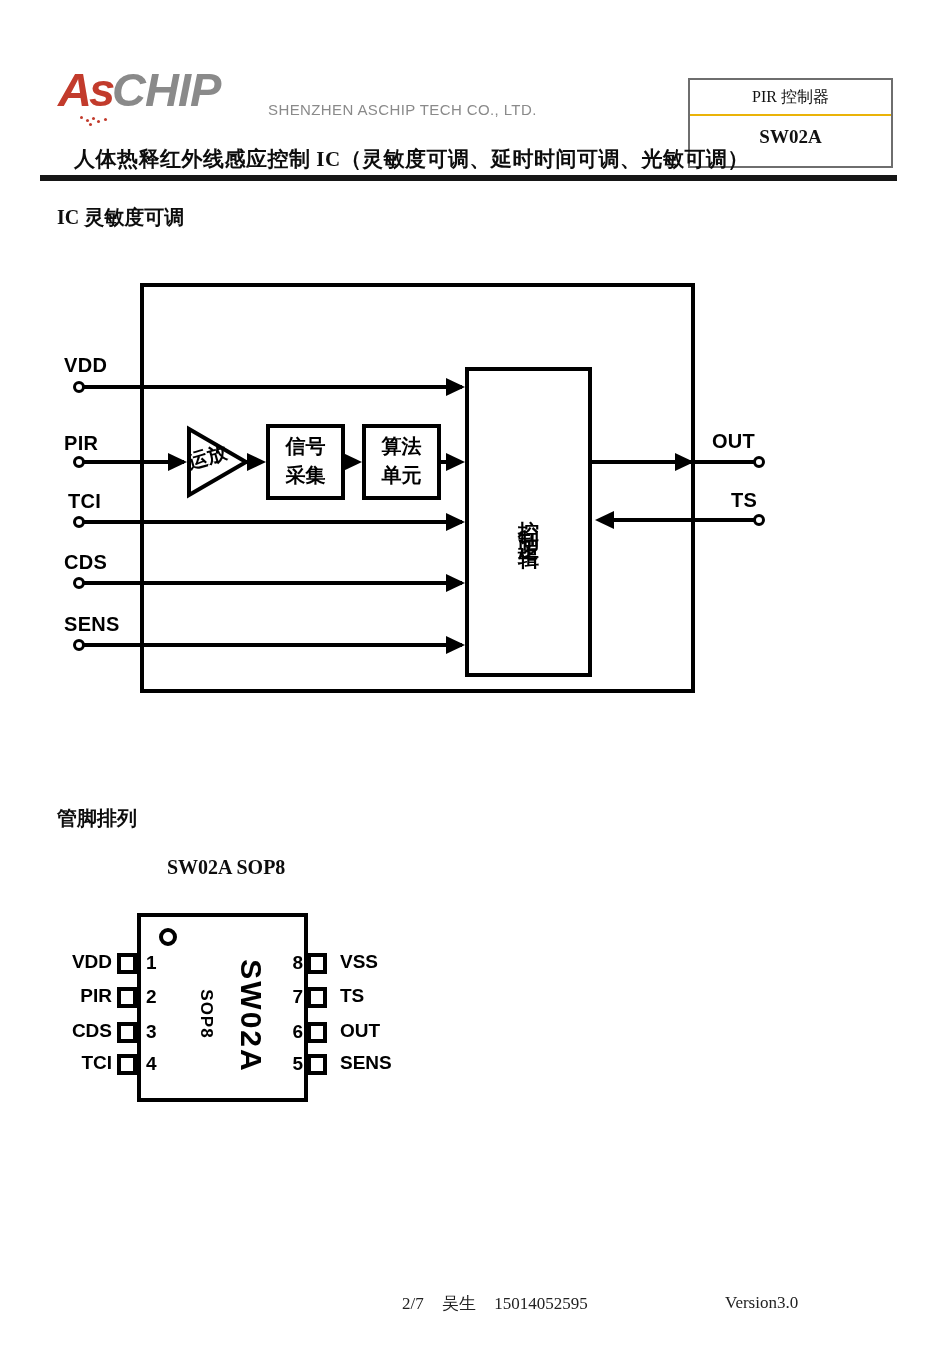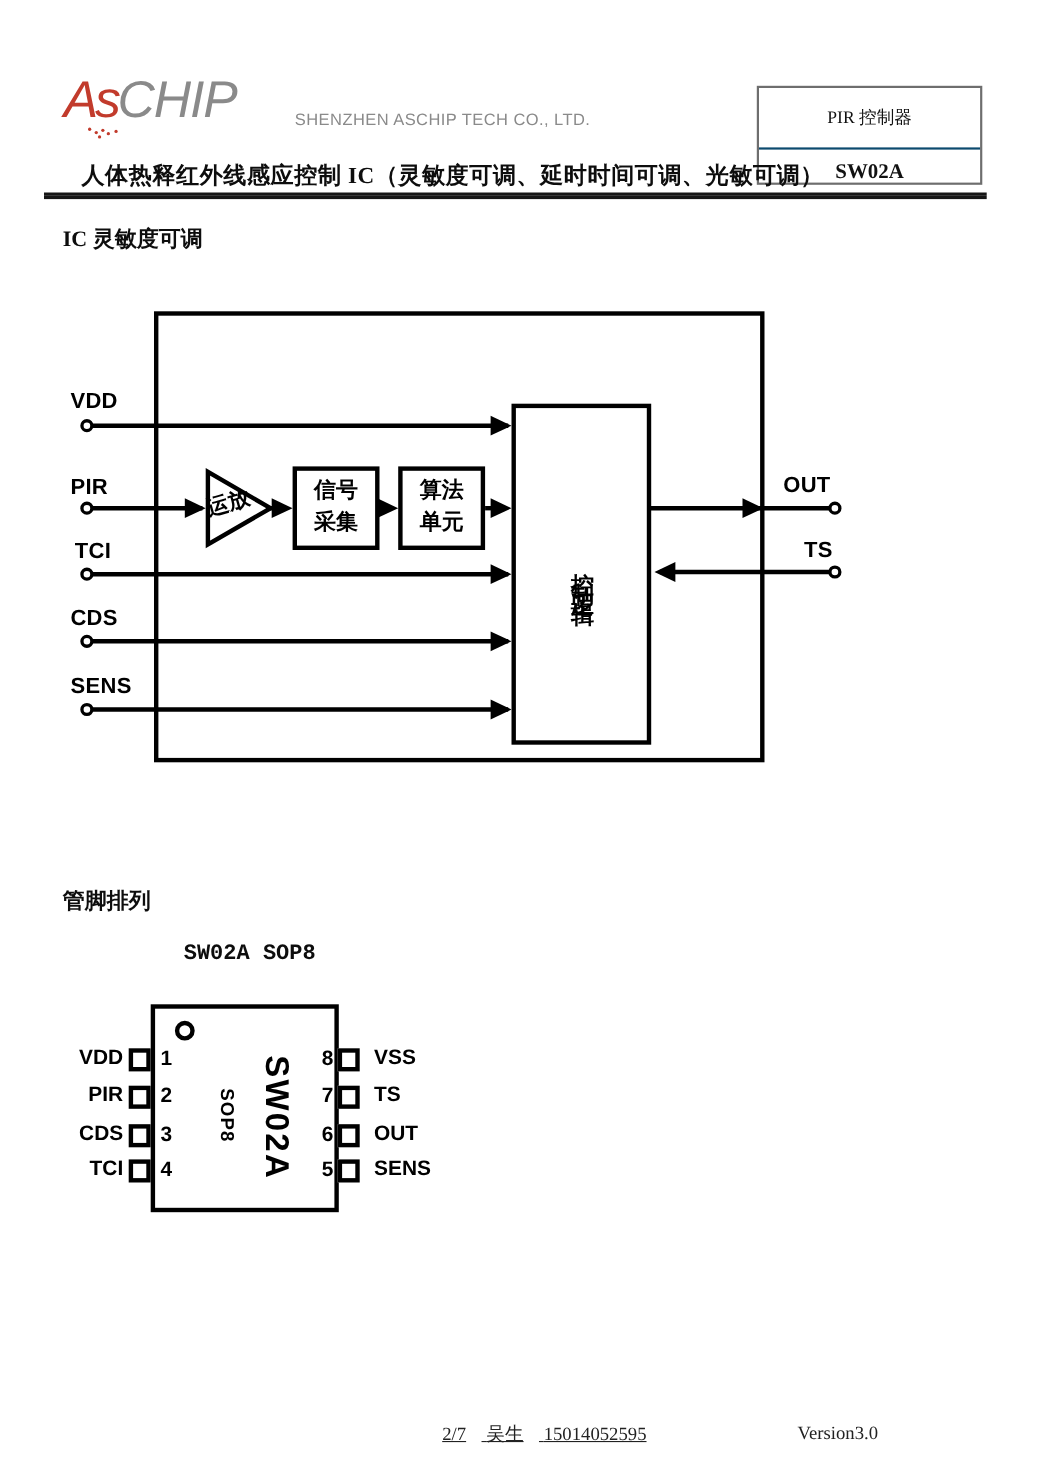--- a/index.html
+++ b/index.html
@@ -4,44 +4,44 @@
 <style>
   * { margin:0; padding:0; box-sizing:border-box; }
   html,body { background:#fff; }
   .page {
     position:relative; width:950px; height:1345px; background:#ffffff;
     font-family:"Liberation Sans", sans-serif; overflow:hidden;
   }
   .abs { position:absolute; }
 
   
-  .logo { left:58px; top:66px; font-style:italic; font-weight:400;
+  .logo { left:58px; top:66px; font-style:italic; font-weight:700;
           font-size:47px; letter-spacing:-3px; line-height:1; }
   .logo .as   { color:#c23b2c; }
   .logo .chip { color:#8a8a8a; letter-spacing:-1px; }
   .logo-speckles { left:80px; top:116px; width:3px; height:3px; background:#c23b2c; border-radius:50%;
       box-shadow: 6px 3px 0 #c23b2c, 12px 1px 0 #c23b2c, 17px 4px 0 #c23b2c, 24px 2px 0 #c23b2c, 9px 7px 0 #c23b2c; }
   .company-cn { left:268px; top:72px; font-size:24px; color:#8a8a8a; letter-spacing:3px; }
   .company-en { left:268px; top:101px; font-size:15px; color:#8a8a8a; letter-spacing:0.4px; }
 
   .part-table { left:688px; top:78px; width:205px; height:90px; border:2px solid #6e6e6e; background:#fff; }
-  .part-table .row1 { height:56px; border-bottom:2px solid #0c4a6e; display:flex; align-items:center; justify-content:center;
+  .part-table .row1 { height:36px; border-bottom:2px solid #eab308; display:flex; align-items:center; justify-content:center;
       font-family:"Liberation Serif", serif; font-size:16px; color:#111; }
   .part-table .row2 { height:42px; display:flex; align-items:center; justify-content:center;
       font-family:"Liberation Serif", serif; font-size:19px; font-weight:bold; color:#111; }
 
   .doc-title { left:74px; top:145px; font-family:"Liberation Serif", serif;
       font-weight:bold; font-size:21px; color:#0d0d0d; letter-spacing:0.5px; }
   .double-rule { left:40px; top:175px; width:857px; height:2px;
       border-top:3px solid #161616; border-bottom:3px solid #161616; background:#fff; }
 
   .section-heading { font-family:"Liberation Serif", serif; font-weight:bold; font-size:20px; color:#0d0d0d; }
   .h-block { left:57px; top:204px; }
   .h-pin   { left:57px; top:805px; }
-  .pin-caption { left:167px; top:856px; font-family:Liberation Mono, monospace;
+  .pin-caption { left:167px; top:856px; font-family:Liberation Serif, serif;
       font-weight:bold; font-size:20px; color:#0d0d0d; }
 
   
   .diagram-svg { left:0; top:0; width:950px; height:760px; }
   .bd-label { font-weight:bold; font-size:20px; color:#000; letter-spacing:0.3px; }
   .bd-box-text { display:flex; align-items:center; justify-content:center; text-align:center;
       font-weight:bold; font-size:20px; color:#000; white-space:pre-line; line-height:1.45; }
   .bd-signal { left:266px; top:424px; width:79px; height:74px; }
   .bd-algo   { left:362px; top:424px; width:79px; height:74px; }
   .bd-control { left:467px; top:369px; width:123px; height:306px;
@@ -56,21 +56,21 @@
   .pin1-dot { left:159px; top:928px; width:18px; height:18px; border:4px solid #000; border-radius:50%; background:#fff; }
   .pin-pad { width:20px; height:21px; border:4px solid #000; background:#fff; }
   .pin-num { font-weight:bold; font-size:19px; color:#000; width:22px; }
   .pin-name { font-weight:bold; font-size:19px; color:#000; }
   .pin-name-left { width:72px; text-align:right; }
   .rot90 { transform:rotate(90deg); text-align:center; font-weight:bold; color:#000; }
   .sop8-vert  { left:167px; top:1005px; width:80px; height:18px; font-size:17px; letter-spacing:1px; }
   .sw02a-vert { left:190px; top:1001px; width:126px; height:30px; font-size:30px; letter-spacing:2px; }
 
   
-  .footer-left { left:402px; top:1292px; font-family:"Liberation Serif", serif; font-size:17px; color:#222;text-decoration:underline; }
+  .footer-left { left:402px; top:1292px; font-family:"Liberation Serif", serif; font-size:17px; color:#222; }
   .footer-left span { margin-right:14px; }
   .footer-version { left:725px; top:1293px; font-family:"Liberation Serif", serif; font-size:17px; color:#222; }
 </style>
 </head>
 <body>
 
 <div class="page">
 
   <div class="abs logo">
     <span class="as">As</span><span class="chip">CHIP</span>

